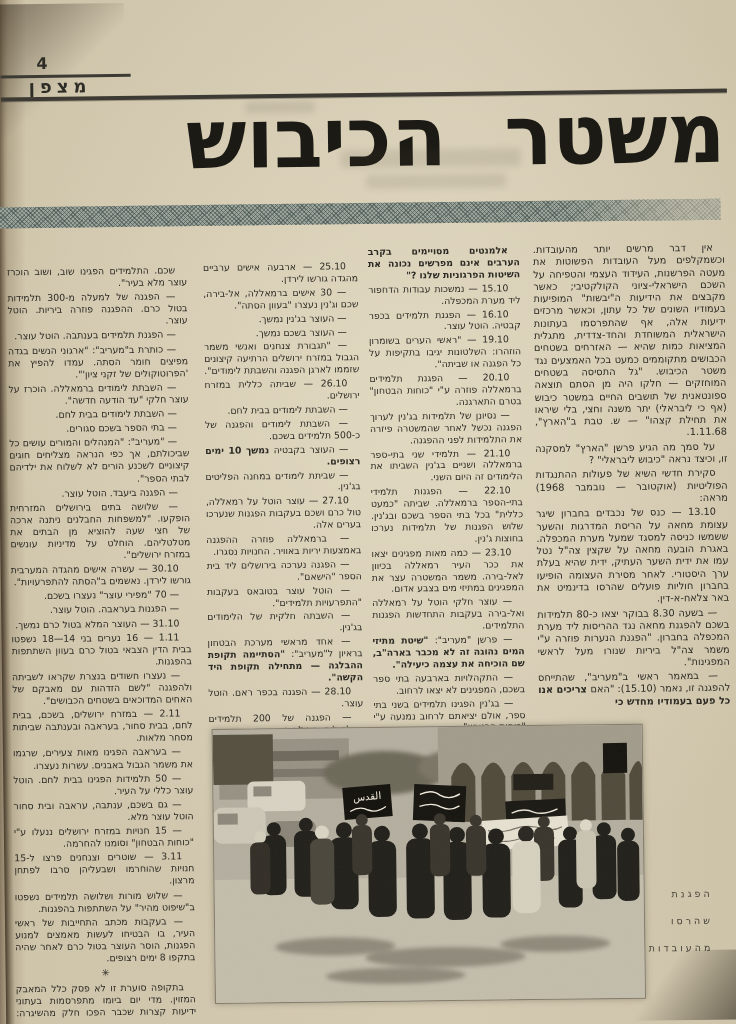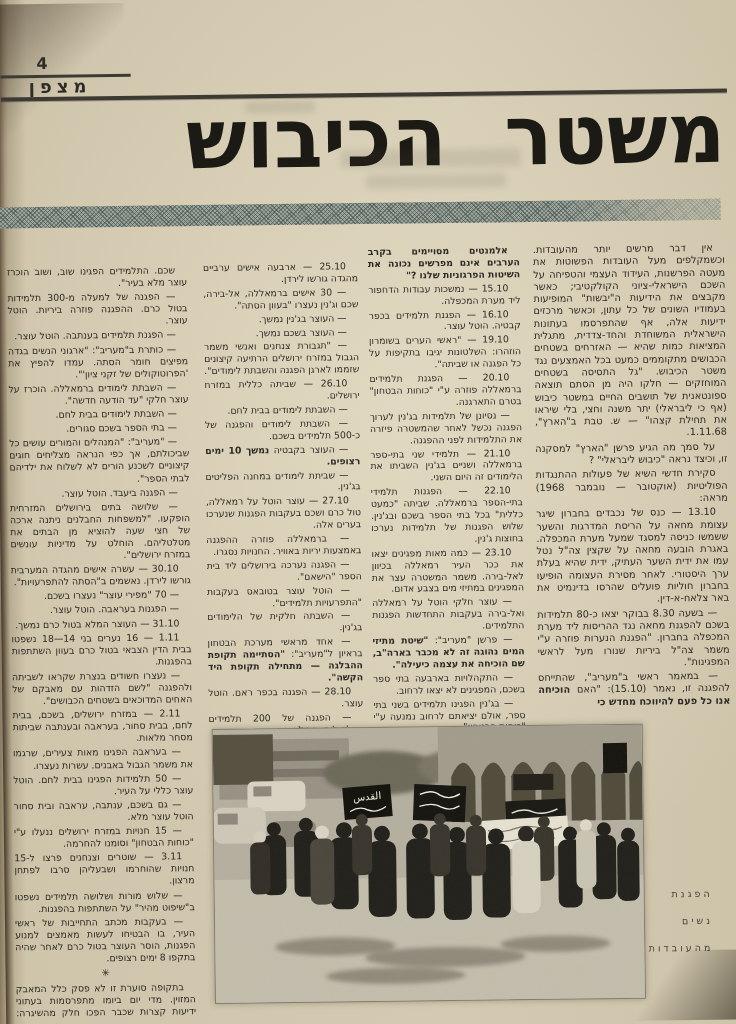--- a/index.html
+++ b/index.html
@@ -78,21 +78,21 @@
       <div class="ghost" style="left:250px;top:100px;width:70px;height:12px;"></div>
 
       <div class="halftone-bar"></div>
 
       <div class="col col-intro">
           <p>אין דבר מרשים יותר מהעובדות. וכשמקלפים מעל העובדות הפשוטות את מעטה הפרשנות, העידוד העצמי והטפיחה על השכם הישראלי-ציוני הקולקטיבי; כאשר מקבצים את הידיעות ה"יבשות" המופיעות בעמודיו השונים של כל עתון, וכאשר מרכזים ידיעות אלה, אף שהתפרסמו בעתונות הישראלית המשוחדת והחד-צדדית, מתגלית המציאות כמות שהיא — האזרחים בשטחים הכבושים מתקוממים כמעט בכל האמצעים נגד משטר הכיבוש. "גל התסיסה בשטחים המוחזקים — חלקו היה מן הסתם תוצאה ספונטאנית של תושבים החיים במשטר כיבוש (אף כי ליבראלי) יתר משנה וחצי, בלי שיראו את תחילת קצהו" — ש. טבת ב"הארץ", 1.11.68.</p>
           <p>על סמך מה הגיע פרשן "הארץ" למסקנה זו, וכיצד נראה "כיבוש ליבראלי" ?</p>
           <p>סקירת חדשי השיא של פעולות ההתנגדות הפוליטיות (אוקטובר — נובמבר 1968) מראה:</p>
           <p>13.10 — כנס של נכבדים בחברון שיגר עצומת מחאה על הריסת המדרגות והשער ששמשו כניסה למסגד שמעל מערת המכפלה. באגרת הובעה מחאה על שקצין צה"ל נטל עמו את ידית השער העתיק, ידית שהיא בעלת ערך היסטורי. לאחר מסירת העצומה הופיעו בחברון חוליות פועלים שהרסו בדינמיט את באר צלאח-א-דין.</p>
           <p>— בשעה 8.30 בבוקר יצאו כ-80 תלמידות בשכם להפגנת מחאה נגד ההריסות ליד מערת המכפלה בחברון. "הפגנת הנערות פוזרה ע"י משמר צה"ל ביריות שנורו מעל לראשי המפגינות".</p>
-          <p>— במאמר ראשי ב"מעריב", שהתייחס להפגנה זו, נאמר (15.10): "האם<b> הוכיחה אנו כל פעם להיווכח מחדש כי</b></p>
+          <p>— במאמר ראשי ב"מעריב", שהתייחס להפגנה זו, נאמר (15.10): "האם<b> צריכים אנו כל פעם בעמודיו מחדש כי</b></p>
         </div>
       <div class="col col-b">
           <p class="bold">אלמנטים מסויימים בקרב הערבים אינם מפרשים נכונה את השיטות הפרגוניות שלנו ?"</p>
           <p>15.10 — נמשכות עבודות הדחפור ליד מערת המכפלה.</p>
           <p>16.10 — הפגנת תלמידים בכפר קבטיה. הוטל עוצר.</p>
           <p>19.10 — "ראשי הערים בשומרון הוזהרו: השלטונות יגיבו בתקיפות על כל הפגנה או שביתה".</p>
           <p>20.10 — הפגנת תלמידים ברמאללה פוזרה ע"י "כוחות הבטחון" בטרם התארגנה.</p>
           <p>— נסיונן של תלמידות בג'נין לערוך הפגנה נכשל לאחר שהמשטרה פיזרה את התלמידות לפני ההפגנה.</p>
           <p>21.10 — תלמידי שני בתי-ספר ברמאללה ושניים בג'נין השביתו את הלימודים זה היום השני.</p>
           <p>22.10 — הפגנות תלמידי בתי-הספר ברמאללה. שביתה "כמעט כללית" בכל בתי הספר בשכם ובג'נין. שלוש הפגנות של תלמידות נערכו בחוצות ג'נין.</p>
@@ -265,20 +265,20 @@
             <ellipse cx="230" cy="230" rx="80" ry="10"></ellipse>
             <ellipse cx="340" cy="218" rx="55" ry="8"></ellipse>
             <ellipse cx="180" cy="248" rx="70" ry="8"></ellipse>
           </g>
           <rect width="429" height="273" filter="url(#grain)" opacity="0.5" fill="none"></rect>
         </svg>
       </figure>
 
       <div class="photo-caption">
           <div>הפגנת</div>
-          <div>נשים</div>
+          <div>שהרסו</div>
           <div>מהעובדות</div>
         </div>
 
       <div class="corner-br"></div>
     </div>
   </div>
 </div>
 
 </body></html>

